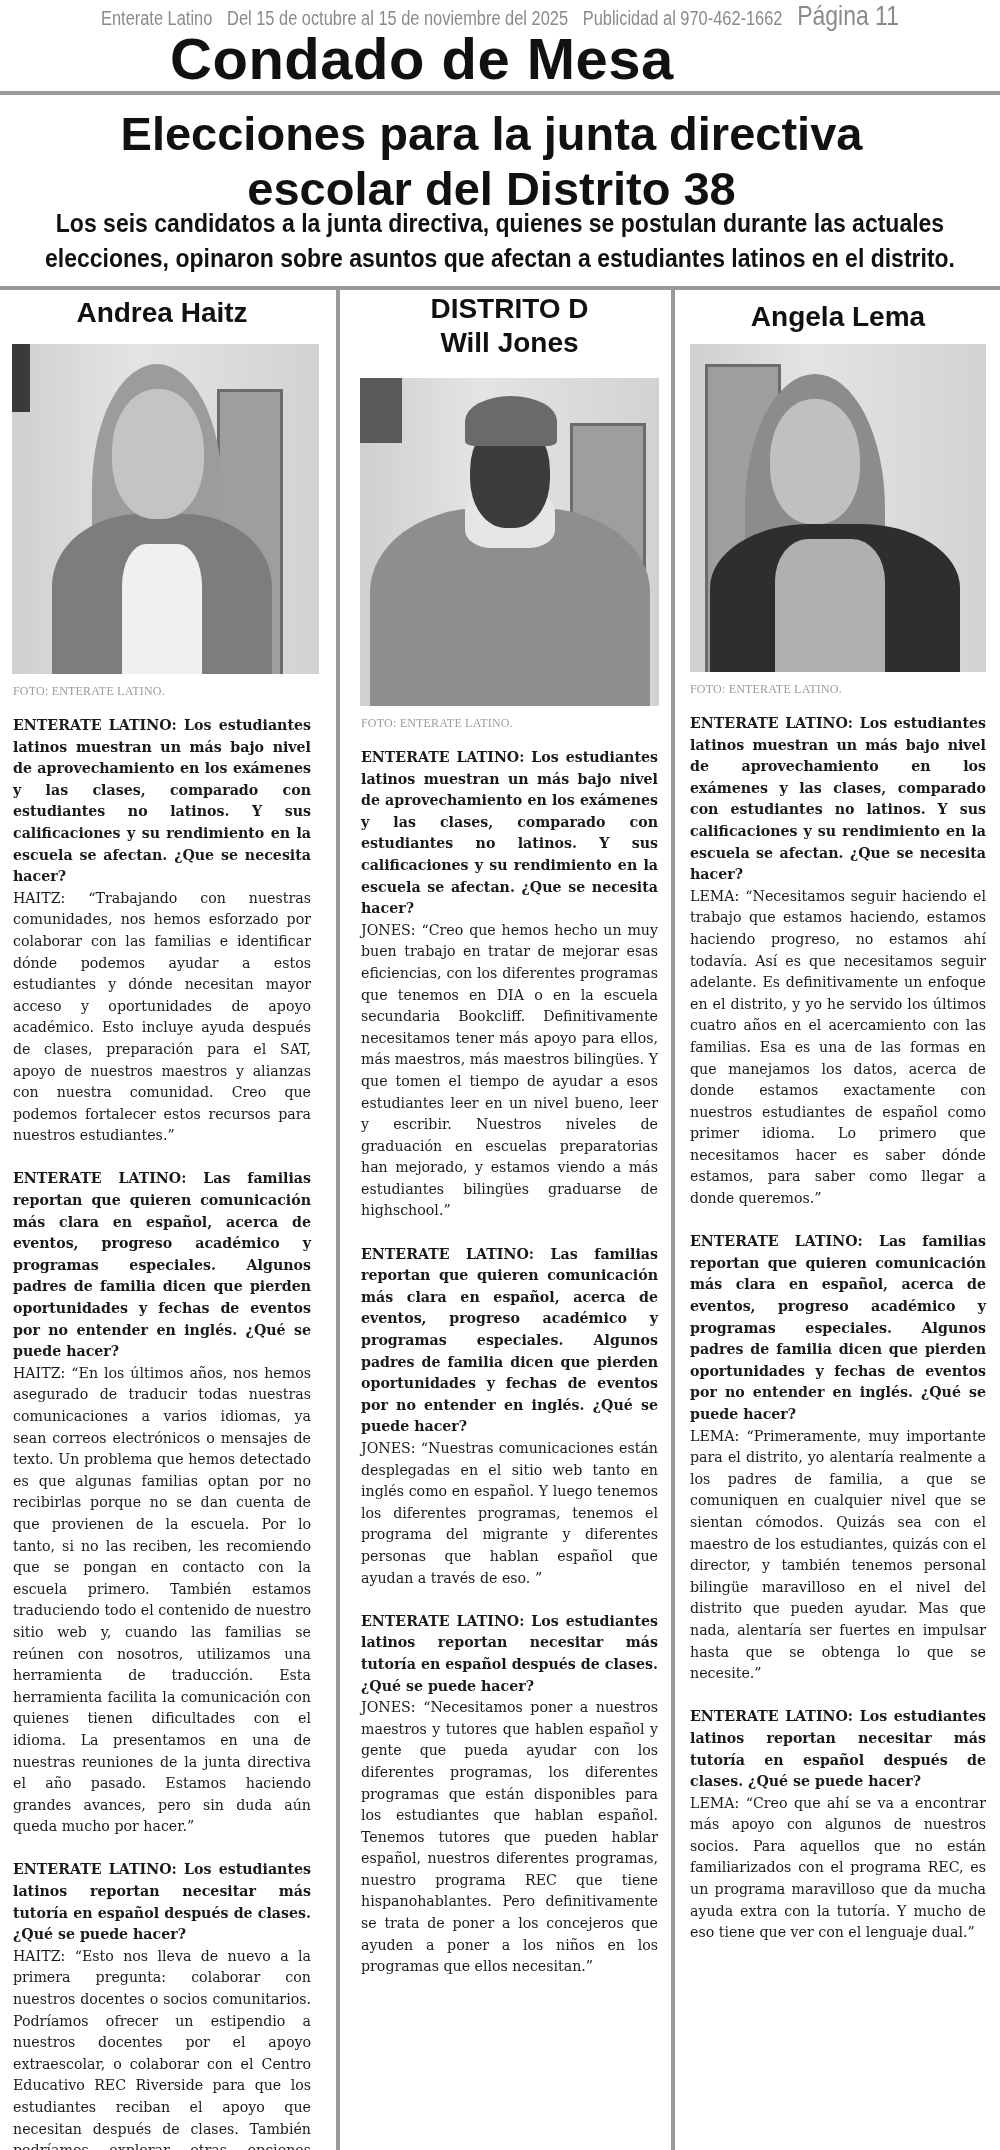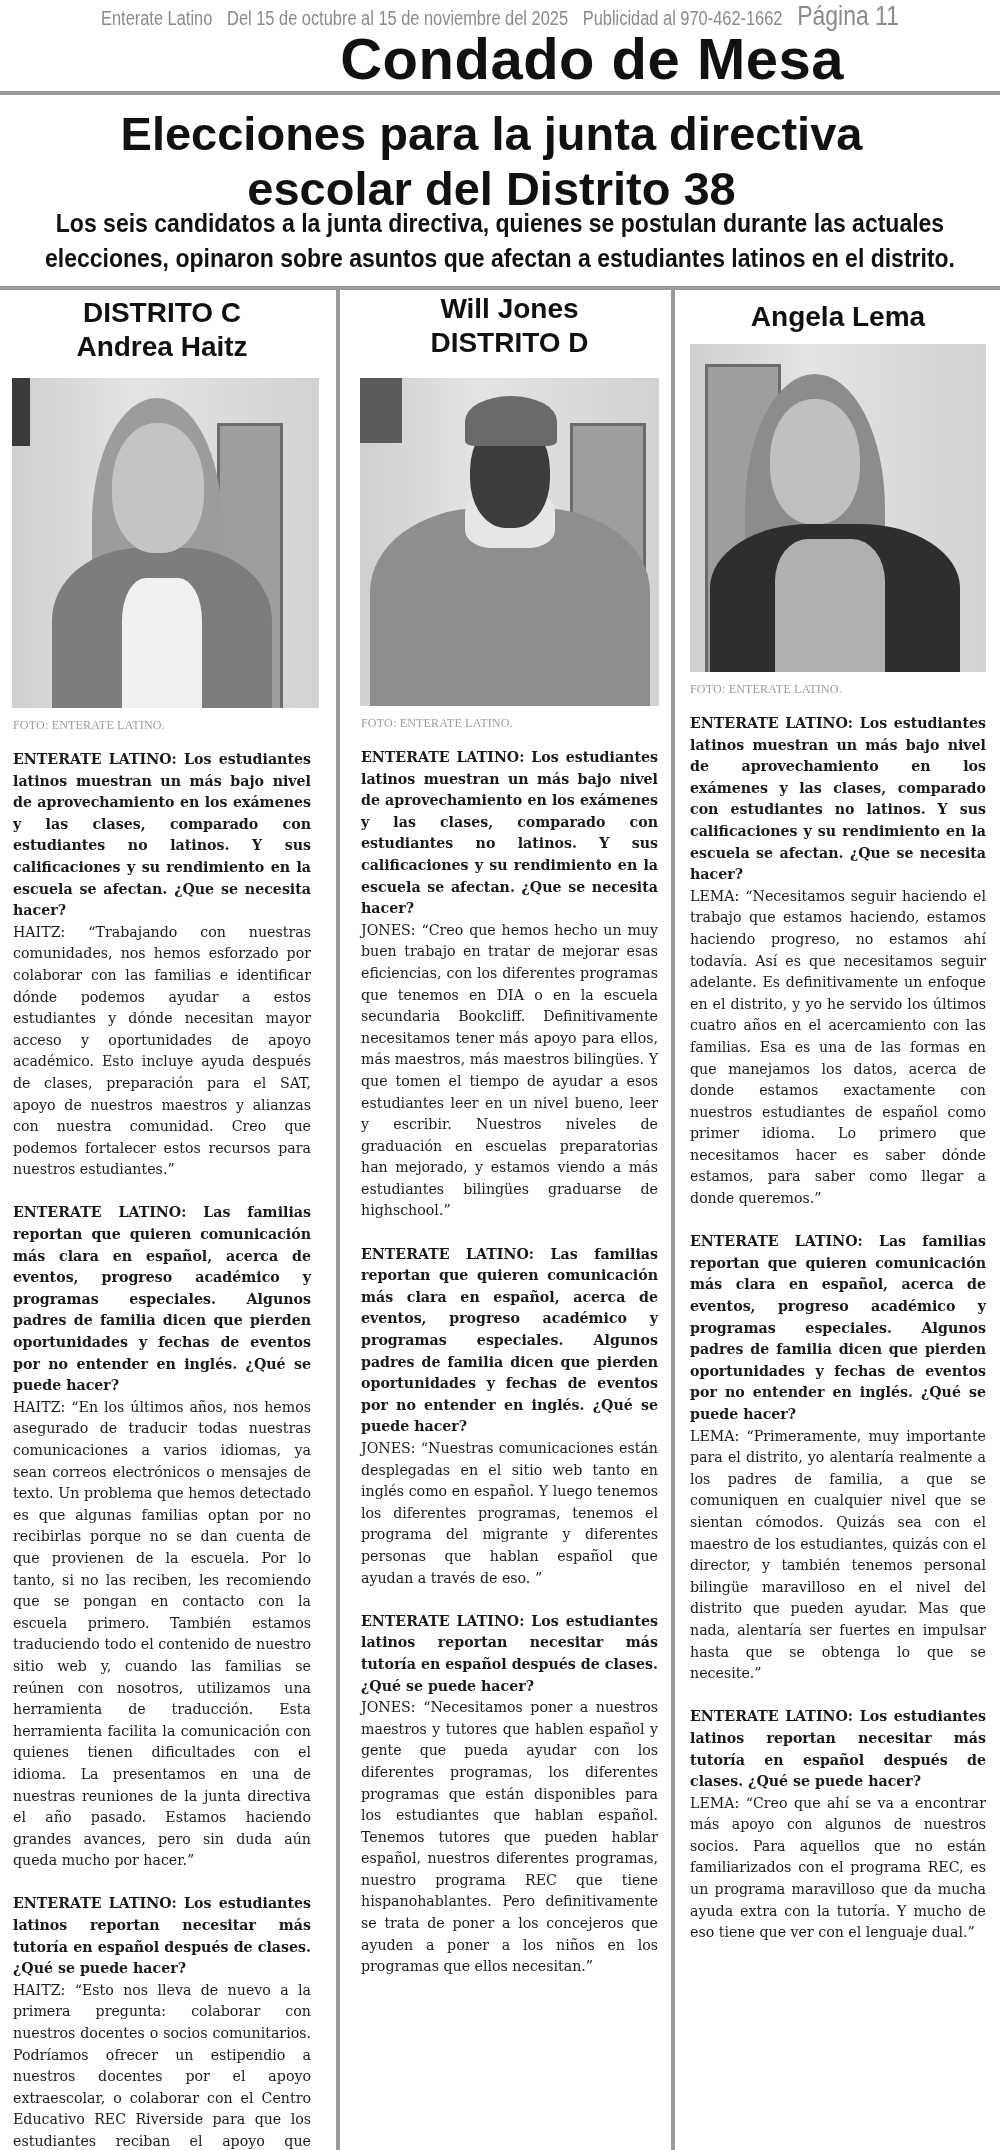--- a/index.html
+++ b/index.html
@@ -5,21 +5,21 @@
   html, body { margin: 0; padding: 0; background: #ffffff; }
   body { width: 1000px; height: 2150px; position: relative; overflow: hidden; color: #111; }
   .masthead {
     position: absolute; left: 0; top: 0; width: 1000px; height: 30px;
     display: flex; justify-content: center; align-items: flex-end; gap: 18px;
     font-family: "Liberation Sans", sans-serif; color: #8a8a8a; font-size: 20px;
     transform: scaleX(0.82); transform-origin: center top;
   }
   .masthead .page-num { font-size: 28px; line-height: 28px; }
   .section-title {
-    position: absolute; left: 0; top: 28px; width: 844px; text-align: right;
+    position: absolute; left: 0; top: 28px; width: 844px; text-align: center;
     font-family: "Liberation Sans", sans-serif; font-weight: bold; font-size: 58px; line-height: 62px;
     letter-spacing: 0.5px;
   }
   .hrule { position: absolute; left: 0; width: 1000px; height: 4px; background: #9a9a9a; }
   .headline {
     position: absolute; left: 0; top: 98px; width: 983px; text-align: center;
     font-family: "Liberation Sans", sans-serif; font-weight: bold; font-size: 47px; line-height: 55px; margin-top: 8px;
   }
   .deck {
     position: absolute; left: 0; top: 206px; width: 1000px; text-align: center;
@@ -79,21 +79,20 @@
   <div>Los seis candidatos a la junta directiva, quienes se postulan durante las actuales</div>
   <div>elecciones, opinaron sobre asuntos que afectan a estudiantes latinos en el distrito.</div>
 </div>
 
 <div class="hrule" style="top:286px;"></div>
 <div class="vrule" style="left:336px;"></div>
 <div class="vrule" style="left:671px;"></div>
 
 <div class="column" style="left:13px; width:298px;">
   <div class="col-head" style="margin-top:4px;">
-    <div>DISTRITO C</div>
     <div>Andrea Haitz</div>
   </div>
   <div class="photo" style="width:307px; height:330px; margin-top:14px; margin-left:-1px;">
     <div class="wall"></div>
     <div class="frame" style="left:0; top:0; width:18px; height:68px;"></div>
     <div class="door" style="left:205px; top:45px; width:60px; height:290px;"></div>
     <div class="hair" style="left:80px; top:20px; width:130px; height:250px; background:#9c9c9c;"></div>
     <div class="body" style="left:40px; top:170px; width:220px; height:180px; background:#7d7d7d;"></div>
     <div class="shirt" style="left:110px; top:200px; width:80px; height:140px; background:#f0f0f0;"></div>
     <div class="head" style="left:100px; top:45px; width:92px; height:130px; background:#c4c4c4;"></div>
@@ -110,22 +109,22 @@
     </div>
     <div class="qa">
       <div class="q">ENTERATE LATINO: Los estudiantes latinos reportan necesitar más tutoría en español después de clases. ¿Qué se puede hacer?</div>
       <div class="a"><span class="who">HAITZ:</span> <span>“Esto nos lleva de nuevo a la primera pregunta: colaborar con nuestros docentes o socios comunitarios. Podríamos ofrecer un estipendio a nuestros docentes por el apoyo extraescolar, o colaborar con el Centro Educativo REC Riverside para que los estudiantes reciban el apoyo que necesitan después de clases. También podríamos explorar otras opciones externas que podamos incorporar a la escuela. Así, estarían disponibles para los estudiantes, brindándoles apoyo después de clases.”</span></div>
     </div>
   </div>
 </div>
 
 <div class="column" style="left:361px; width:297px;">
   <div class="col-head" style="margin-top:0px;">
+    <div>DISTRITO D</div>
     <div>Will Jones</div>
-    <div>DISTRITO D</div>
   </div>
   <div class="photo" style="width:299px; height:328px; margin-top:18px; margin-left:-1px;">
     <div class="wall"></div>
     <div class="frame" style="left:0; top:0; width:42px; height:65px; background:#5a5a5a;"></div>
     <div class="door" style="left:210px; top:45px; width:70px; height:290px;"></div>
     <div class="body" style="left:10px; top:130px; width:280px; height:210px; background:#8e8e8e;"></div>
     <div class="shirt" style="left:105px; top:110px; width:90px; height:60px; background:#e6e6e6; border-radius:40% 40% 30% 30%;"></div>
     <div class="head" style="left:110px; top:40px; width:80px; height:110px; background:#3c3c3c;"></div>
     <div class="cap" style="left:105px; top:18px; width:92px; height:50px; background:#6a6a6a;"></div>
   </div>

